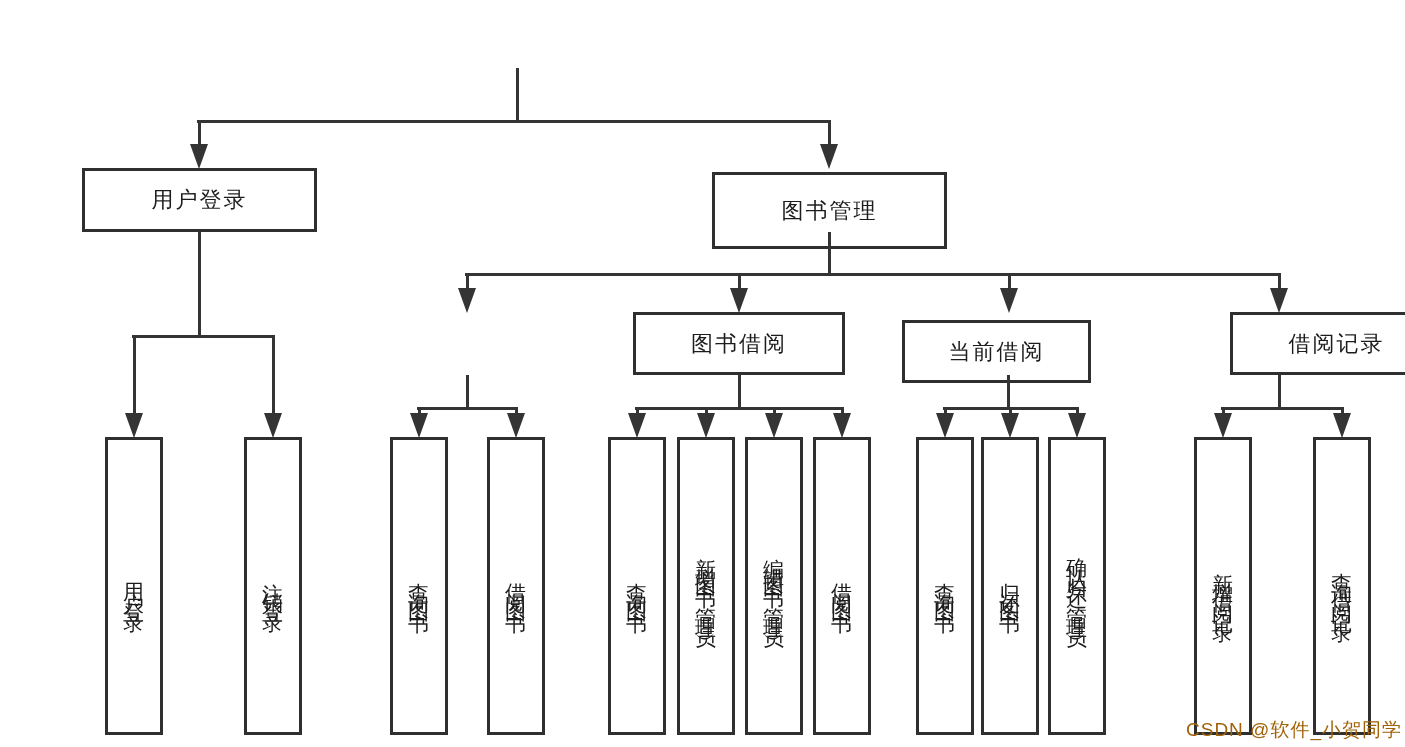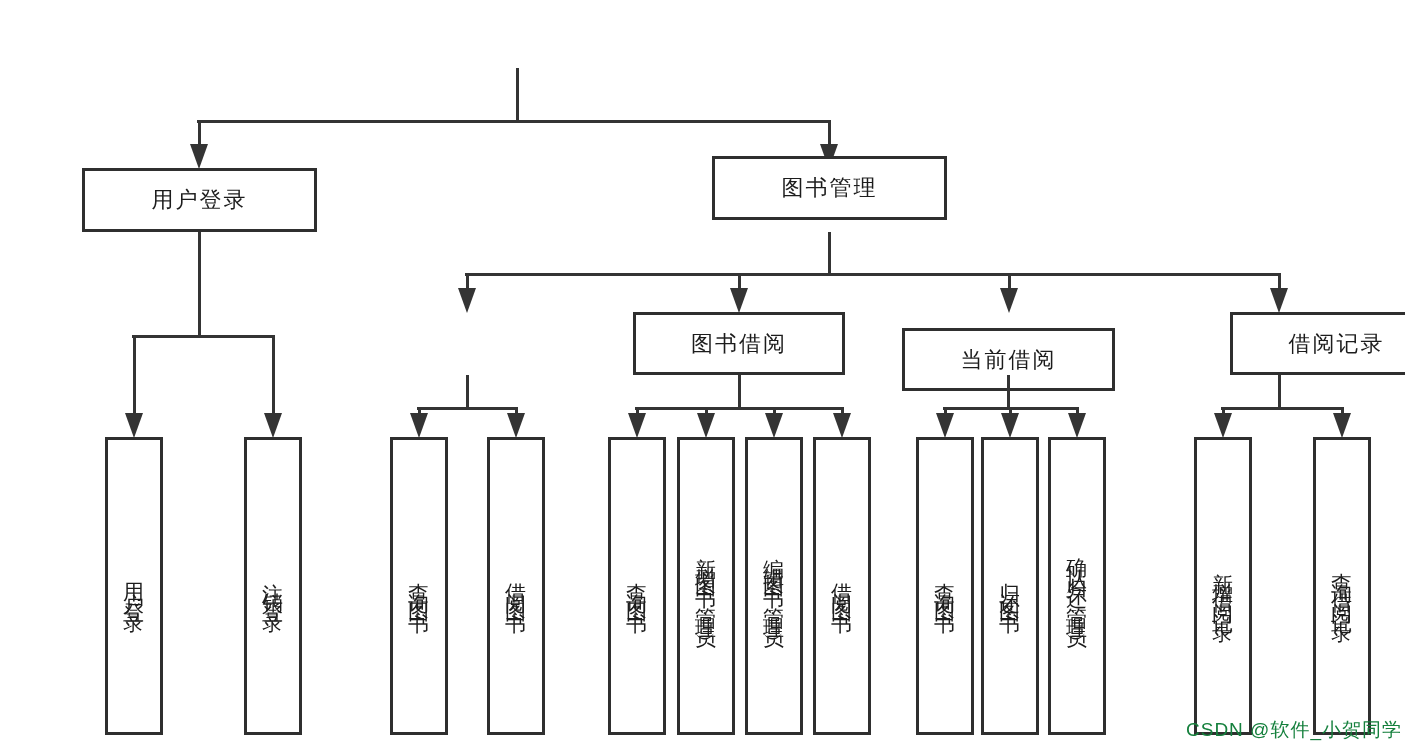--- a/index.html
+++ b/index.html
@@ -7,41 +7,41 @@
   .canvas{position:relative;width:1405px;height:747px;background:#ffffff;overflow:hidden;}
   .box{position:absolute;box-sizing:border-box;border:3px solid #2f2f2f;background:#ffffff;
        display:flex;align-items:center;justify-content:center;}
   .lbl{font-size:22px;letter-spacing:2px;color:#1c1c1c;white-space:nowrap;}
   .leaf .lbl{writing-mode:vertical-rl;text-orientation:mixed;font-size:21px;letter-spacing:10px;
              line-height:1;white-space:normal;}
   .vline{position:absolute;width:3px;background:#343434;}
   .hline{position:absolute;height:3px;background:#343434;}
   .tri{position:absolute;width:0;height:0;border-left:9px solid transparent;
        border-right:9px solid transparent;border-top:25px solid #343434;}
-  .watermark{position:absolute;left:1186px;top:717px;font-size:19px;color:#15803d;
+  .watermark{position:absolute;left:1186px;top:717px;font-size:19px;color:#a16207;
              z-index:9;white-space:nowrap;letter-spacing:1px;}
 </style>
 </head>
 <body>
 
 <div class="canvas">
 
 
   <div class="vline" style="left:516px;top:68px;height:54px"></div>
   <div class="hline" style="left:197px;top:120px;width:634px"></div>
 
   <div class="vline" style="left:198px;top:120px;height:26px"></div>
   <div class="tri" style="left:190px;top:144px"></div>
   <div class="vline" style="left:828px;top:120px;height:26px"></div>
   <div class="tri" style="left:820px;top:144px"></div>
 
   <div class="box" style="left:82px;top:168px;width:235px;height:64px">
     <span class="lbl">用户登录</span>
   </div>
-  <div class="box" style="left:712px;top:156px;width:235px;height:64px">
+  <div class="box" style="left:712px;top:172px;width:235px;height:77px">
     <span class="lbl">图书管理</span>
   </div>
 
   <div class="vline" style="left:198px;top:232px;height:106px"></div>
   <div class="hline" style="left:132px;top:335px;width:143px"></div>
   <div class="vline" style="left:133px;top:335px;height:80px"></div>
   <div class="tri" style="left:125px;top:413px"></div>
   <div class="vline" style="left:272px;top:335px;height:80px"></div>
   <div class="tri" style="left:264px;top:413px"></div>
 
@@ -53,21 +53,21 @@
   <div class="vline" style="left:738px;top:273px;height:17px"></div>
   <div class="tri" style="left:730px;top:288px"></div>
   <div class="vline" style="left:1008px;top:273px;height:17px"></div>
   <div class="tri" style="left:1000px;top:288px"></div>
   <div class="vline" style="left:1278px;top:273px;height:17px"></div>
   <div class="tri" style="left:1270px;top:288px"></div>
 
   <div class="box" style="left:633px;top:312px;width:212px;height:63px">
     <span class="lbl">图书借阅</span>
   </div>
-  <div class="box" style="left:902px;top:328px;width:213px;height:63px">
+  <div class="box" style="left:902px;top:320px;width:189px;height:63px">
     <span class="lbl">当前借阅</span>
   </div>
   <div class="box" style="left:1230px;top:312px;width:213px;height:63px">
     <span class="lbl">借阅记录</span>
   </div>
 
   <div class="vline" style="left:466px;top:375px;height:35px"></div>
   <div class="vline" style="left:738px;top:375px;height:35px"></div>
   <div class="vline" style="left:1007px;top:375px;height:35px"></div>
   <div class="vline" style="left:1278px;top:375px;height:35px"></div>

